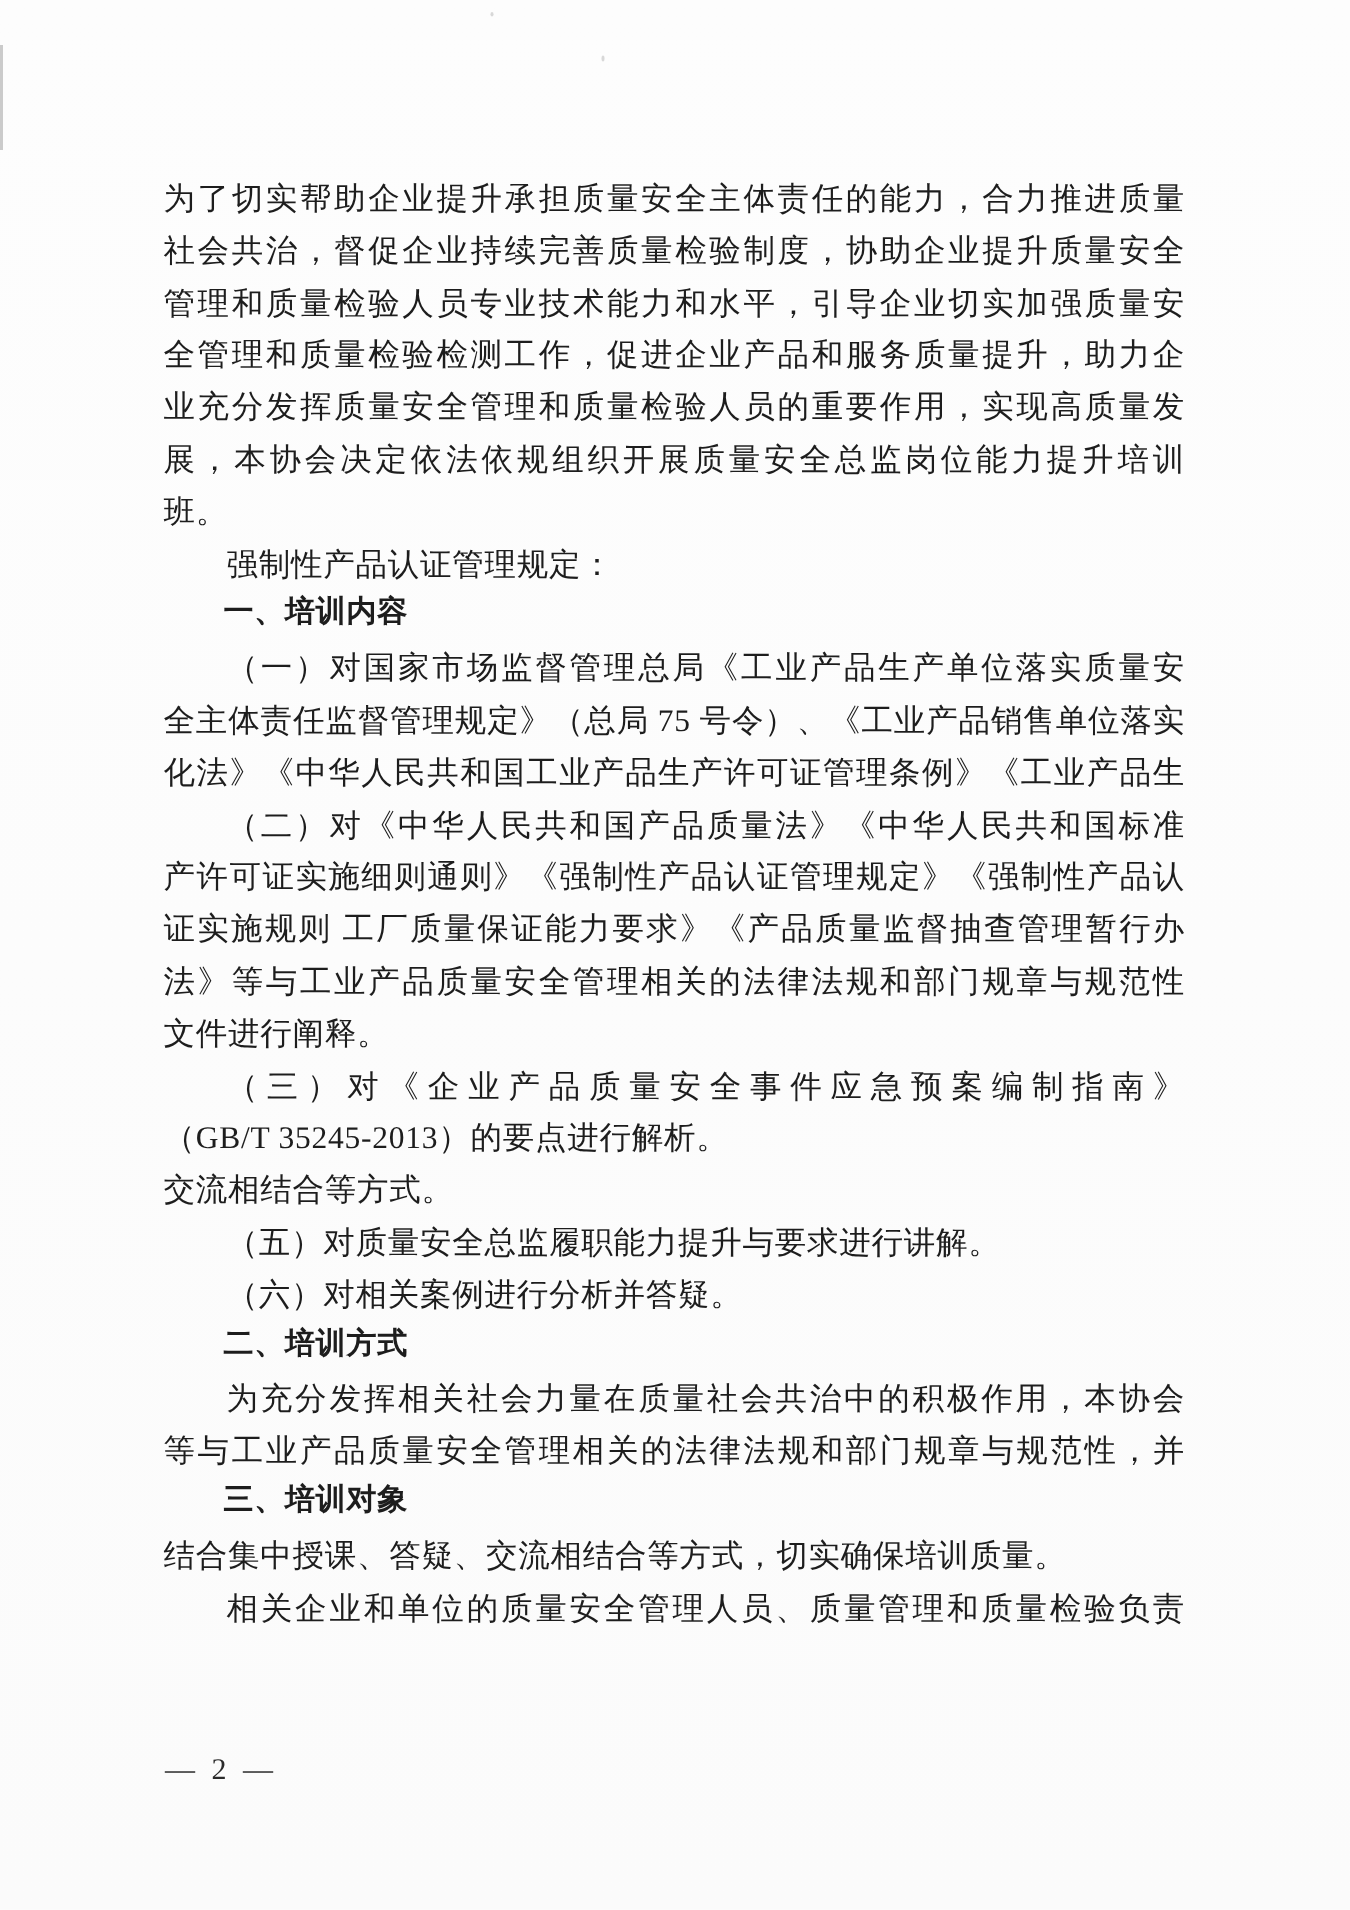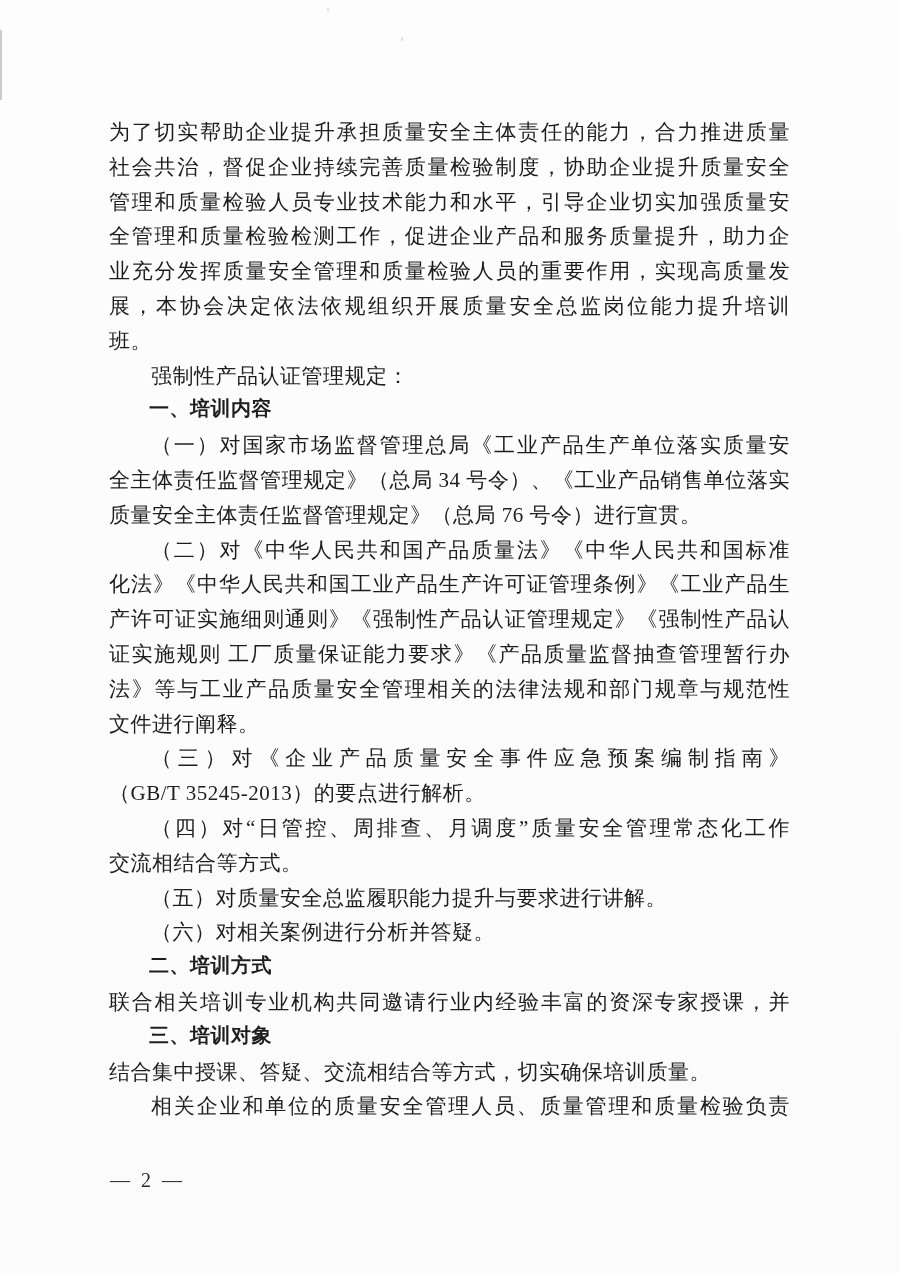--- a/index.html
+++ b/index.html
@@ -90,36 +90,35 @@
       <div class="line just">为了切实帮助企业提升承担质量安全主体责任的能力，合力推进质量</div>
       <div class="line just">社会共治，督促企业持续完善质量检验制度，协助企业提升质量安全</div>
       <div class="line just">管理和质量检验人员专业技术能力和水平，引导企业切实加强质量安</div>
       <div class="line just">全管理和质量检验检测工作，促进企业产品和服务质量提升，助力企</div>
       <div class="line just">业充分发挥质量安全管理和质量检验人员的重要作用，实现高质量发</div>
       <div class="line just">展，本协会决定依法依规组织开展质量安全总监岗位能力提升培训</div>
       <div class="line">班。</div>
       <div class="line indent">强制性产品认证管理规定：</div>
       <div class="line heading indent">一、培训内容</div>
       <div class="line indent just">（一）对国家市场监督管理总局《工业产品生产单位落实质量安</div>
-      <div class="line just">全主体责任监督管理规定》（总局 34 号令）、《工业产品销售单位落实</div>
-      <div class="line">质量安全主体责任监督管理规定》（总局 76 号令）进行宣贯。</div>
+      <div class="line just">全主体责任监督管理规定》（总局 75 号令）、《工业产品销售单位落实</div>
+      <div class="line just">化法》《中华人民共和国工业产品生产许可证管理条例》《工业产品生</div>
       <div class="line indent just">（二）对《中华人民共和国产品质量法》《中华人民共和国标准</div>
-      <div class="line just">化法》《中华人民共和国工业产品生产许可证管理条例》《工业产品生</div>
       <div class="line just">产许可证实施细则通则》《强制性产品认证管理规定》《强制性产品认</div>
       <div class="line just">证实施规则 工厂质量保证能力要求》《产品质量监督抽查管理暂行办</div>
       <div class="line just">法》等与工业产品质量安全管理相关的法律法规和部门规章与规范性</div>
       <div class="line">文件进行阐释。</div>
       <div class="line indent just">（三）对《企业产品质量安全事件应急预案编制指南》</div>
       <div class="line">（GB/T 35245-2013）的要点进行解析。</div>
-      <div class="line indent just">（四）对“日管控、周排查、月调度”质量安全管理常态化工作</div>
       <div class="line">交流相结合等方式。</div>
       <div class="line indent">（五）对质量安全总监履职能力提升与要求进行讲解。</div>
       <div class="line indent">（六）对相关案例进行分析并答疑。</div>
       <div class="line heading indent">二、培训方式</div>
-      <div class="line just">联合相关培训专业机构共同邀请行业内经验丰富的资深专家授课，并</div>
+      <div class="line indent just">为充分发挥相关社会力量在质量社会共治中的积极作用，本协会</div>
+      <div class="line just">等与工业产品质量安全管理相关的法律法规和部门规章与规范性，并</div>
       <div class="line heading indent">三、培训对象</div>
       <div class="line">结合集中授课、答疑、交流相结合等方式，切实确保培训质量。</div>
       <div class="line indent just">相关企业和单位的质量安全管理人员、质量管理和质量检验负责</div>
     </div>
 
   <div class="footer">— 2 —</div>
 
 </div>
 
 </body></html>

